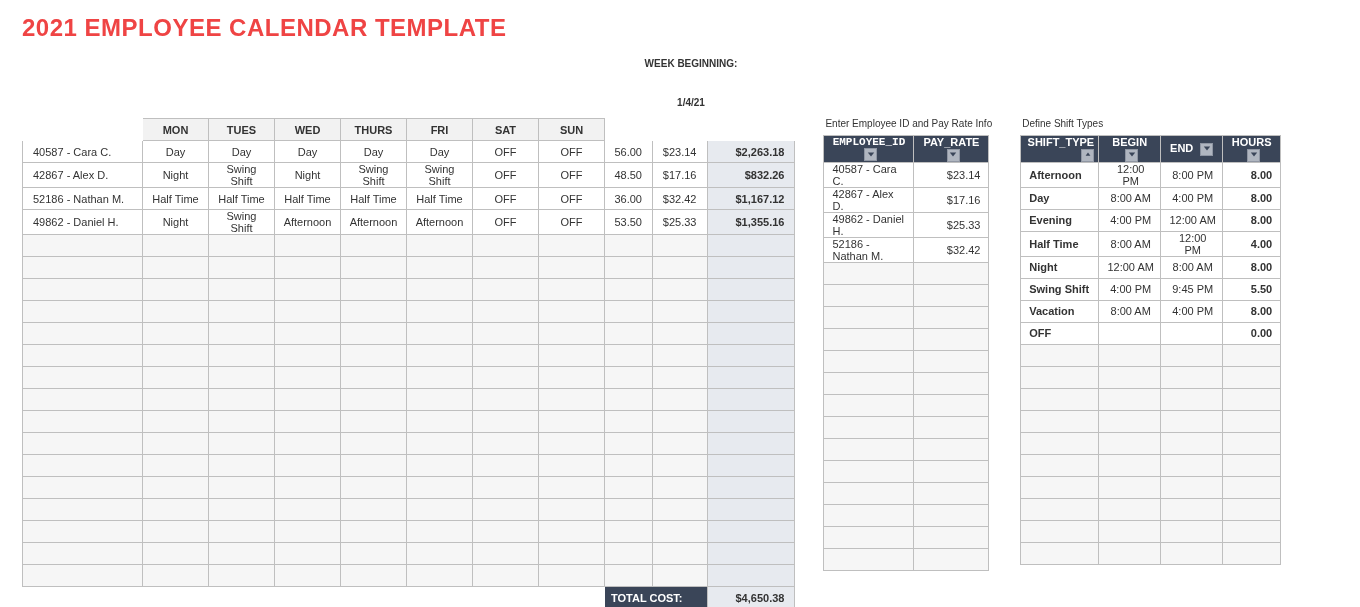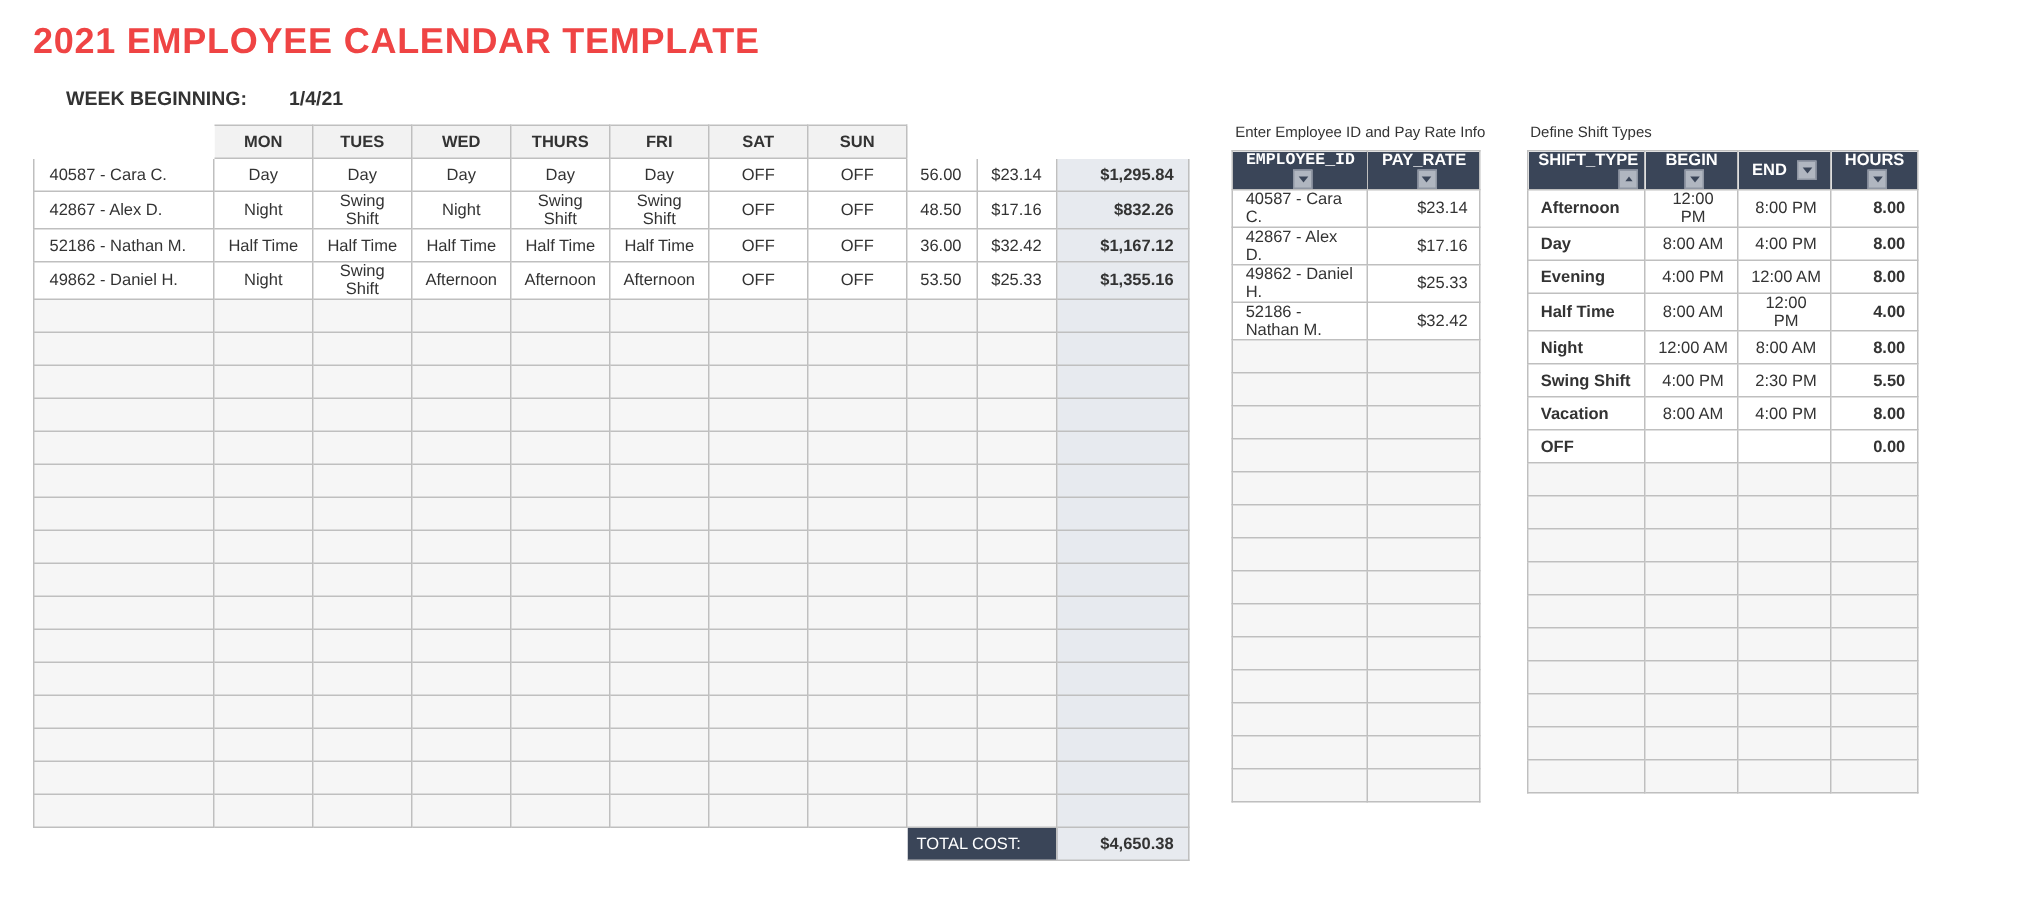--- a/index.html
+++ b/index.html
@@ -17,21 +17,22 @@
     font-weight: 700;
     color: #ef4444;
     letter-spacing: 0.5px;
     margin: 0 0 16px 0;
   }
   .week-row {
     display: flex;
     align-items: center;
     gap: 28px;
     margin: 0 0 10px 22px;
-    font-size: 13px;
+    font-size: 10px;
+    flex-direction: column;
   }
   .week-row .lbl { font-weight: 700; color: #333; }
   .week-row .val { font-weight: 700; }
   .panels { display: flex; gap: 28px; align-items: flex-start; }
 
   table { border-collapse: collapse; }
   th, td {
     border: 1px solid #bfbfbf;
     height: 22px;
     padding: 0 6px;
@@ -54,21 +55,21 @@
     text-align: center;
   }
   .sched .days-row th.pad { background: #fff; border: 1px solid #fff; }
   .sched .days-row th.padL { background: #fff; border: 1px solid #fff; }
   .sched td { text-align: center; }
   .sched td.emp { text-align: left; padding-left: 10px; }
   .sched td.num { text-align: right; padding-right: 10px; }
   .sched td.pay { text-align: right; padding-right: 10px; font-weight: 700; background: #e7eaef; }
   .sched .tot-lbl {
     text-align: left;
-    font-weight: 400;
+    font-weight: 700;
     background: #3a4558;
     color: #fff;
     padding-right: 24px;
   }
   .sched .tot-val {
     text-align: right;
     font-weight: 700;
     background: #e7eaef;
     padding-right: 10px;
     padding-left: 28px;
@@ -149,21 +150,21 @@
           <td class="emp">40587 - Cara C.</td>
           <td>Day</td>
           <td>Day</td>
           <td>Day</td>
           <td>Day</td>
           <td>Day</td>
           <td>OFF</td>
           <td>OFF</td>
           <td class="num">56.00</td>
           <td class="num">$23.14</td>
-          <td class="pay">$1,295.84</td>
+          <td class="pay">$2,263.18</td>
         </tr>
         <tr>
           <td class="emp">42867 - Alex D.</td>
           <td>Night</td>
           <td>Swing Shift</td>
           <td>Night</td>
           <td>Swing Shift</td>
           <td>Swing Shift</td>
           <td>OFF</td>
           <td>OFF</td>
@@ -581,21 +582,21 @@
           </tr>
           <tr>
             <td class="bold">Night</td>
             <td class="c">12:00 AM</td>
             <td class="c">8:00 AM</td>
             <td class="r bold">8.00</td>
           </tr>
           <tr>
             <td class="bold">Swing Shift</td>
             <td class="c">4:00 PM</td>
-            <td class="c">2:30 PM</td>
+            <td class="c">9:45 PM</td>
             <td class="r bold">5.50</td>
           </tr>
           <tr>
             <td class="bold">Vacation</td>
             <td class="c">8:00 AM</td>
             <td class="c">4:00 PM</td>
             <td class="r bold">8.00</td>
           </tr>
           <tr>
             <td class="bold">OFF</td>

